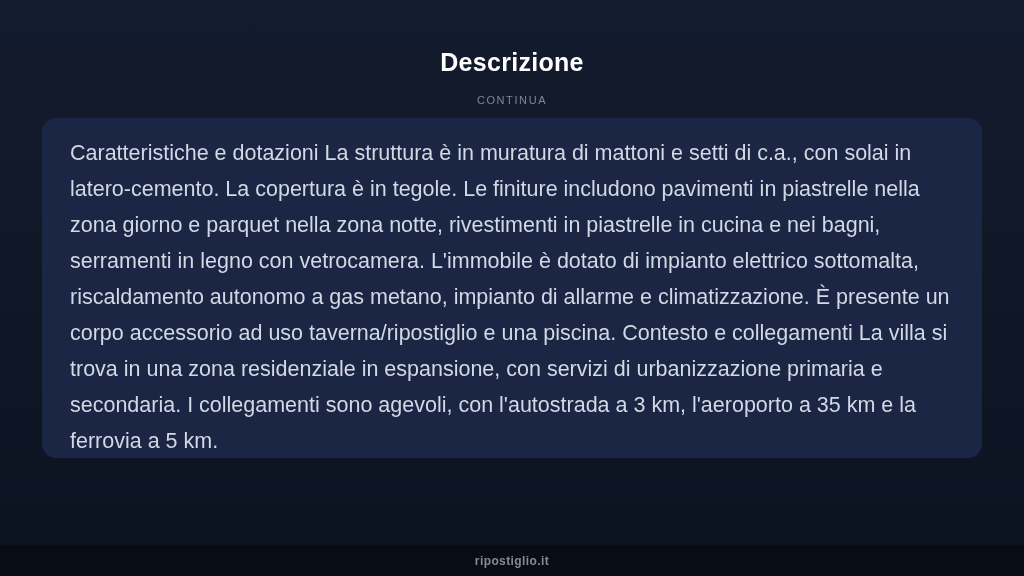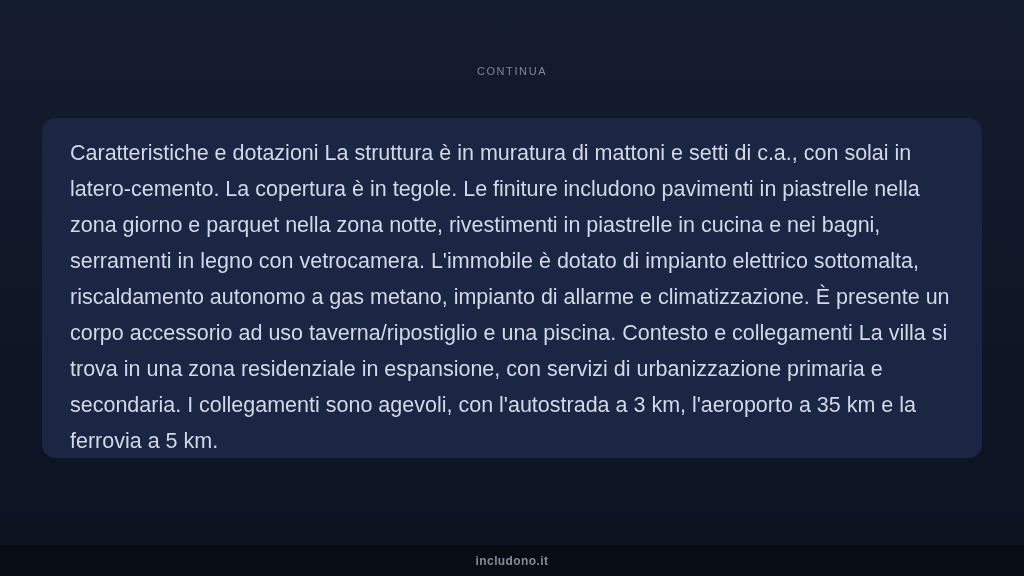--- a/index.html
+++ b/index.html
@@ -68,24 +68,25 @@
     font-weight: 700;
     letter-spacing: 0.4px;
   }
 </style>
 </head>
 <body>
 
 <div class="slide">
 
   <div class="header">
+    <div class="title">Descrizione</div>
     <div class="subtitle">CONTINUA</div>
   </div>
 
   <div class="card">
     <p>Caratteristiche e dotazioni La struttura è in muratura di mattoni e setti di c.a., con solai in latero-cemento. La copertura è in tegole. Le finiture includono pavimenti in piastrelle nella zona giorno e parquet nella zona notte, rivestimenti in piastrelle in cucina e nei bagni, serramenti in legno con vetrocamera. L'immobile è dotato di impianto elettrico sottomalta, riscaldamento autonomo a gas metano, impianto di allarme e climatizzazione. È presente un corpo accessorio ad uso taverna/ripostiglio e una piscina. Contesto e collegamenti La villa si trova in una zona residenziale in espansione, con servizi di urbanizzazione primaria e secondaria. I collegamenti sono agevoli, con l'autostrada a 3 km, l'aeroporto a 35 km e la ferrovia a 5 km.</p>
   </div>
 
   <div class="footer">
-    <span class="footer-text">includono.it</span>
+    <span class="footer-text">ripostiglio.it</span>
   </div>
 
 </div>
 
 </body></html>

